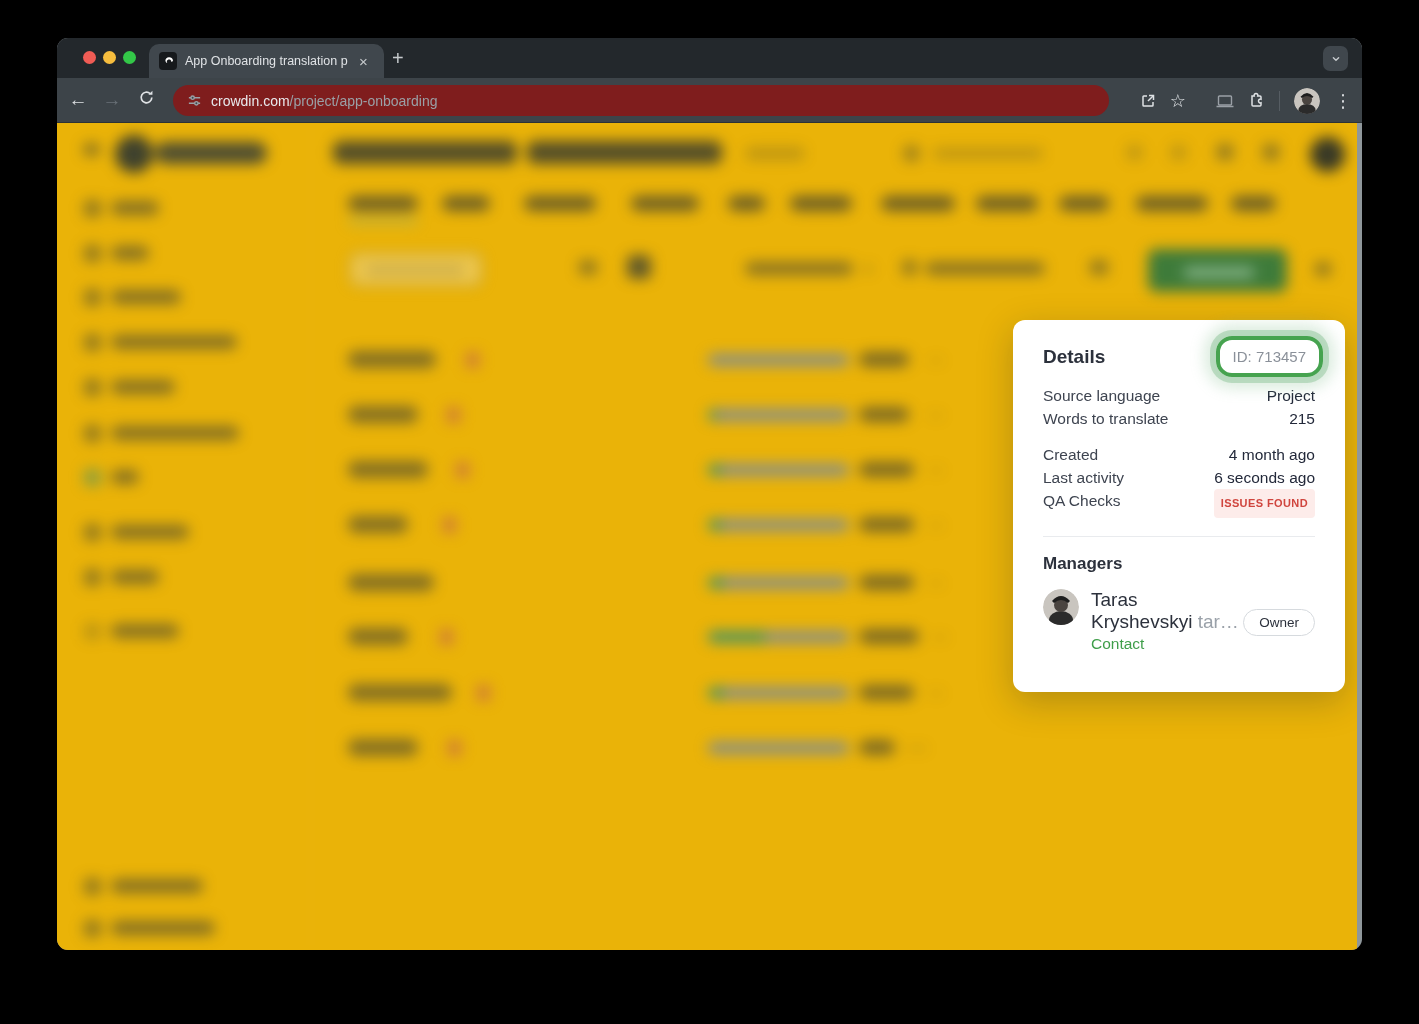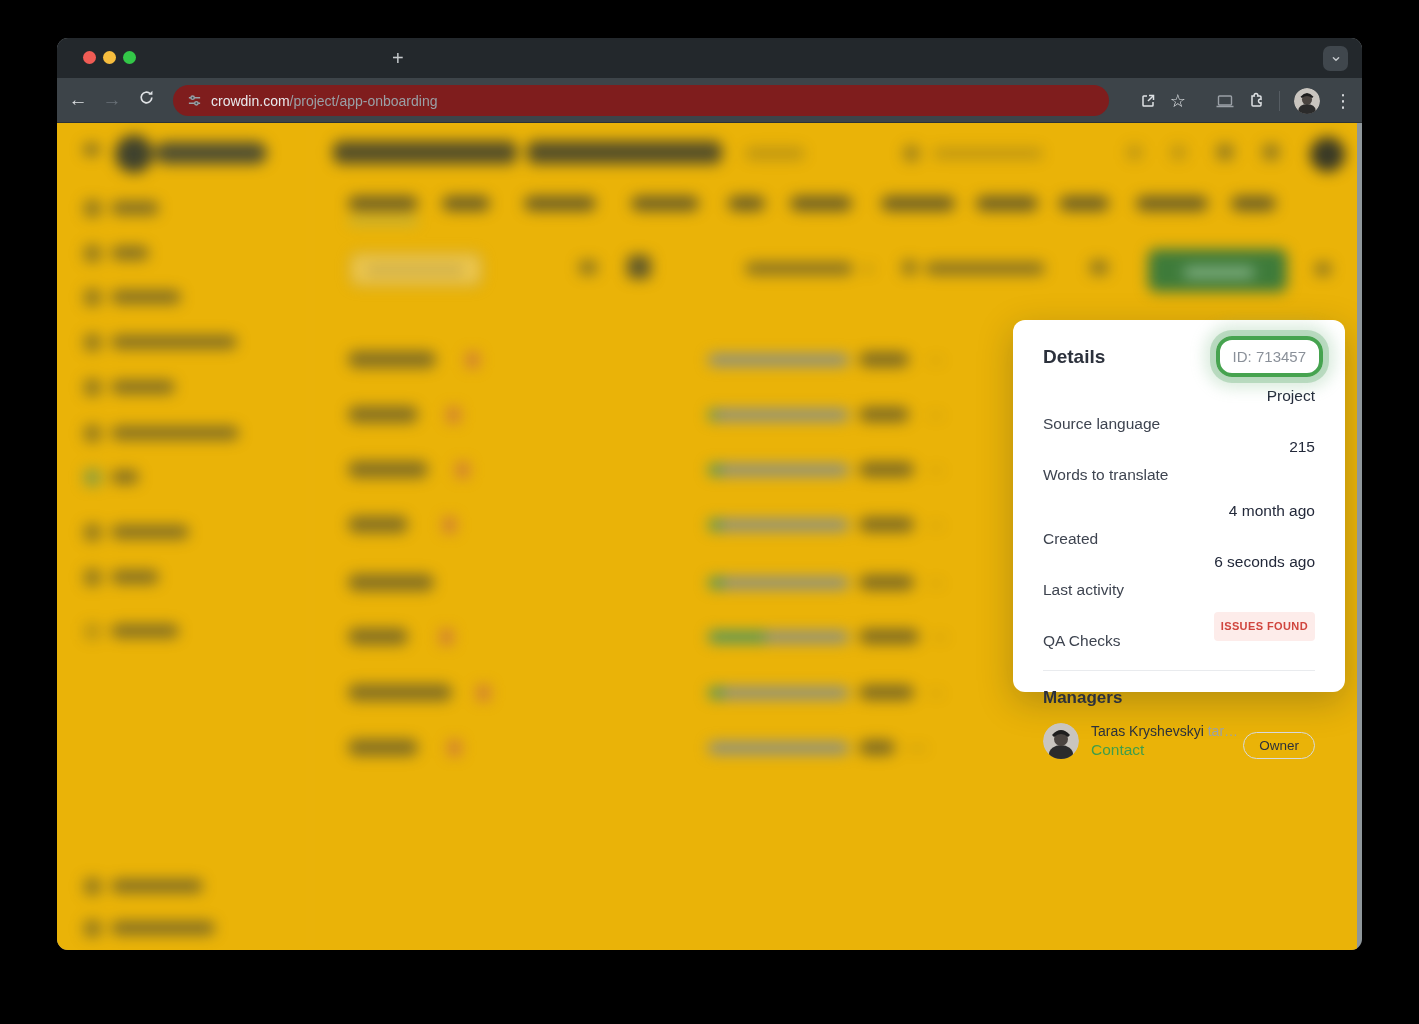--- a/index.html
+++ b/index.html
@@ -52,47 +52,56 @@
   
   .panel { position:absolute; left:956px; top:197px; width:332px; height:372px; background:#fff;
            border-radius:12px; box-shadow:0 10px 35px rgba(20,30,40,.25); padding:26px 30px 0 30px; color:#2b303a; }
   .panel h2 { font-size:19px; font-weight:700; color:#2c313c; }
   .panel h3 { font-size:17px; font-weight:700; color:#2c313c; }
   .id-badge-wrap { position:absolute; right:22px; top:16px; }
   .id-badge { display:inline-block; padding:8px 13px; border:4px solid #46a34f; border-radius:16px;
               color:#8a9099; font-size:15px;
               box-shadow:0 0 0 6px rgba(134,190,144,.45), 0 0 14px 12px rgba(134,190,144,.28); }
   .stat-row { display:flex; justify-content:space-between; font-size:15.5px; line-height:23px; }
-  .stat-label { color:#3e4450;margin-top:28px; }
+  .stat-label { color:#3e4450; }
   .stat-value { color:#23293a; }
   .group1 { margin-top:16px; }
   .group2 { margin-top:13px; }
   .qa-badge { background:#fdecea; color:#d0453e; font-size:11px; font-weight:700; letter-spacing:.4px;
               border-radius:4px; padding:3px 7px; align-self:center; }
   .divider { border:none; border-top:1px solid #e9ebee; margin-top:18px; }
   .managers-head { margin-top:17px; }
   .manager-row { display:flex; margin-top:15px; align-items:flex-start; }
   .avatar-lg { width:36px; height:36px; border-radius:50%; overflow:hidden; flex:0 0 auto; }
   .mgr-col { margin-left:12px; flex:1; }
-  .mgr-name { font-size:14px; color:#2c313c; }
+  .mgr-name { font-size:19px; color:#2c313c; }
   .mgr-handle { color:#9aa1a9; }
   .contact { font-size:15.5px; color:#3f9e4a; margin-top:2px; cursor:pointer; }
   .owner-pill { border:1px solid #d6dade; border-radius:16px; padding:5px 15px; font-size:13.5px;
-                color:#2c313c; margin-top:9px; }
+                color:#2c313c; margin-top:20px; }
 </style>
 </head>
 <body>
 
 <div class="window">
 
   <div class="tabstrip">
     <div class="traffic" style="left:26px; background:#f05c55;"></div>
     <div class="traffic" style="left:46px; background:#f6bd3e;"></div>
     <div class="traffic" style="left:66px; background:#33c748;"></div>
 
+    <div class="tab">
+      <div class="tab-fav">
+        <svg width="13" height="13" viewBox="0 0 16 16">
+            <path d="M13.5 6.5c-.4-2.6-2.6-4-5-3.8C6 2.9 4.3 4.4 4.2 6.6c-.1 1.8 1 3.2 2.6 3.6-.8-.8-1.1-1.9-.7-3 .5-1.3 1.9-2 3.2-1.7 1.5.3 2.4 1.6 2.3 3.1 1.2-.3 2.1-1 1.9-2.1z" fill="#fff"></path>
+          </svg>
+      </div>
+      <span class="tab-title">App Onboarding translation p</span>
+      <span class="tab-close">×</span>
+    </div>
     <span class="newtab">+</span>
     <div class="tab-chev">
       <svg width="14" height="14" viewBox="0 0 16 16">
           <polyline points="5,6.5 8,9.5 11,6.5" fill="none" stroke="#c6cacd" stroke-width="1.6" stroke-linecap="round"></polyline>
         </svg>
     </div>
   </div>
 
   <div class="toolbar">
     <span class="nav-glyph" style="margin-left:4px;">←</span>

